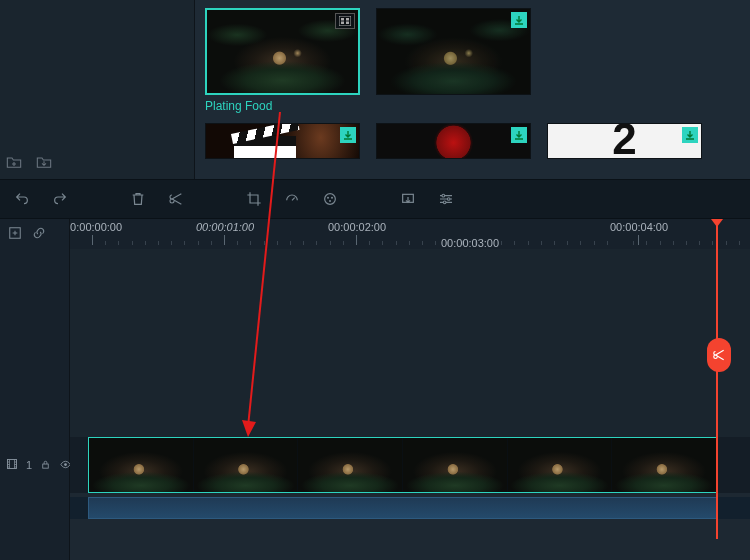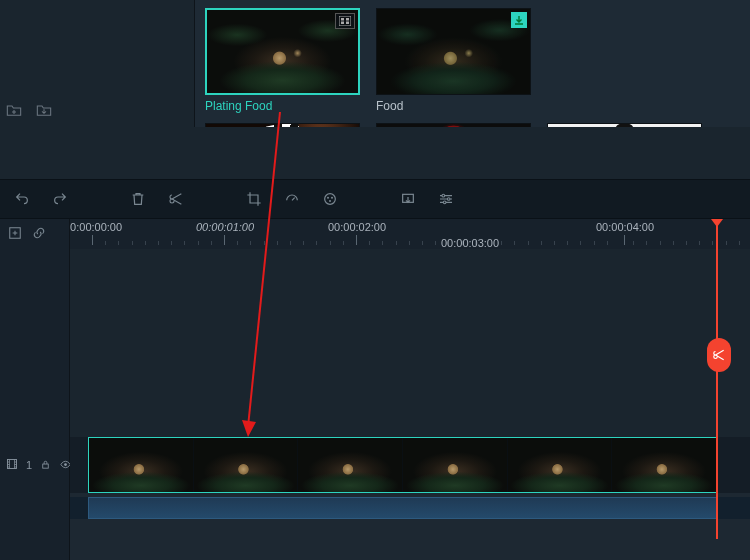--- a/index.html
+++ b/index.html
@@ -5,21 +5,21 @@
   * { box-sizing: border-box; margin: 0; padding: 0; }
   body {
     width: 750px; height: 560px;
     background: #1a252e;
     font-family: -apple-system, Segoe UI, Arial, sans-serif;
     font-size: 11px; color: #c5ccd3;
     overflow: hidden; position: relative;
   }
   
   .library {
-    position: absolute; left:0; top:0; right:0; height:127px;
+    position: absolute; left:0; top:0; right:0; height:179px;
     display:flex;
   }
   .library-left {
     width:195px; height:100%; background:#1a252e; position:relative;
     border-right:1px solid #0e141a;
   }
   .folder-icons { position:absolute; left:6px; bottom:8px; display:flex; gap:14px; color:#6b7680;}
   .folder-icons svg { width:16px; height:14px; }
   .library-grid {
     flex:1; background:#1e2a35; padding:8px 10px; overflow:hidden;
@@ -255,21 +255,20 @@
       </div>
       <div class="thumb">
         <div class="thumb-img">
             <div class="bowl-scene" style="filter:hue-rotate(10deg) brightness(.9) blur(.5px)"></div>
           <div class="dl-badge">
             <svg width="10" height="10" viewBox="0 0 10 10">
                 <path d="M5 1v5M2.5 4.5 5 7l2.5-2.5M1 9h8" stroke="#073" stroke-width="1.4" fill="none"></path>
               </svg>
           </div>
         </div>
-        <span class="thumb-label">Food</span>
       </div>
     </div>
     <div class="thumb-row cut">
       <div class="thumb">
         <div class="thumb-img">
             <div class="clapper-scene"></div>
           <div class="dl-badge">
             <svg width="10" height="10" viewBox="0 0 10 10">
                 <path d="M5 1v5M2.5 4.5 5 7l2.5-2.5M1 9h8" stroke="#073" stroke-width="1.4" fill="none"></path>
               </svg>
@@ -410,21 +409,21 @@
       </div>
       <div class="tick-minor" style="left: 431.2px;"></div>
       <div class="tick-minor" style="left: 444.4px;"></div>
       <div class="tick-minor" style="left: 457.6px;"></div>
       <div class="tick-minor" style="left: 470.8px;"></div>
       <div class="tick-minor" style="left: 484px;"></div>
       <div class="tick-minor" style="left: 497.2px;"></div>
       <div class="tick-minor" style="left: 510.4px;"></div>
       <div class="tick-minor" style="left: 523.6px;"></div>
       <div class="tick-minor" style="left: 536.8px;"></div>
-      <div class="tick-major" style="left: 554px;">
+      <div class="tick-major" style="left: 568px;">
         <span class="lbl">00:00:04:00</span>
       </div>
       <div class="tick-minor" style="left: 563.2px;"></div>
       <div class="tick-minor" style="left: 576.4px;"></div>
       <div class="tick-minor" style="left: 589.6px;"></div>
       <div class="tick-minor" style="left: 602.8px;"></div>
       <div class="tick-minor" style="left: 616px;"></div>
       <div class="tick-minor" style="left: 629.2px;"></div>
       <div class="tick-minor" style="left: 642.4px;"></div>
       <div class="tick-minor" style="left: 655.6px;"></div>

